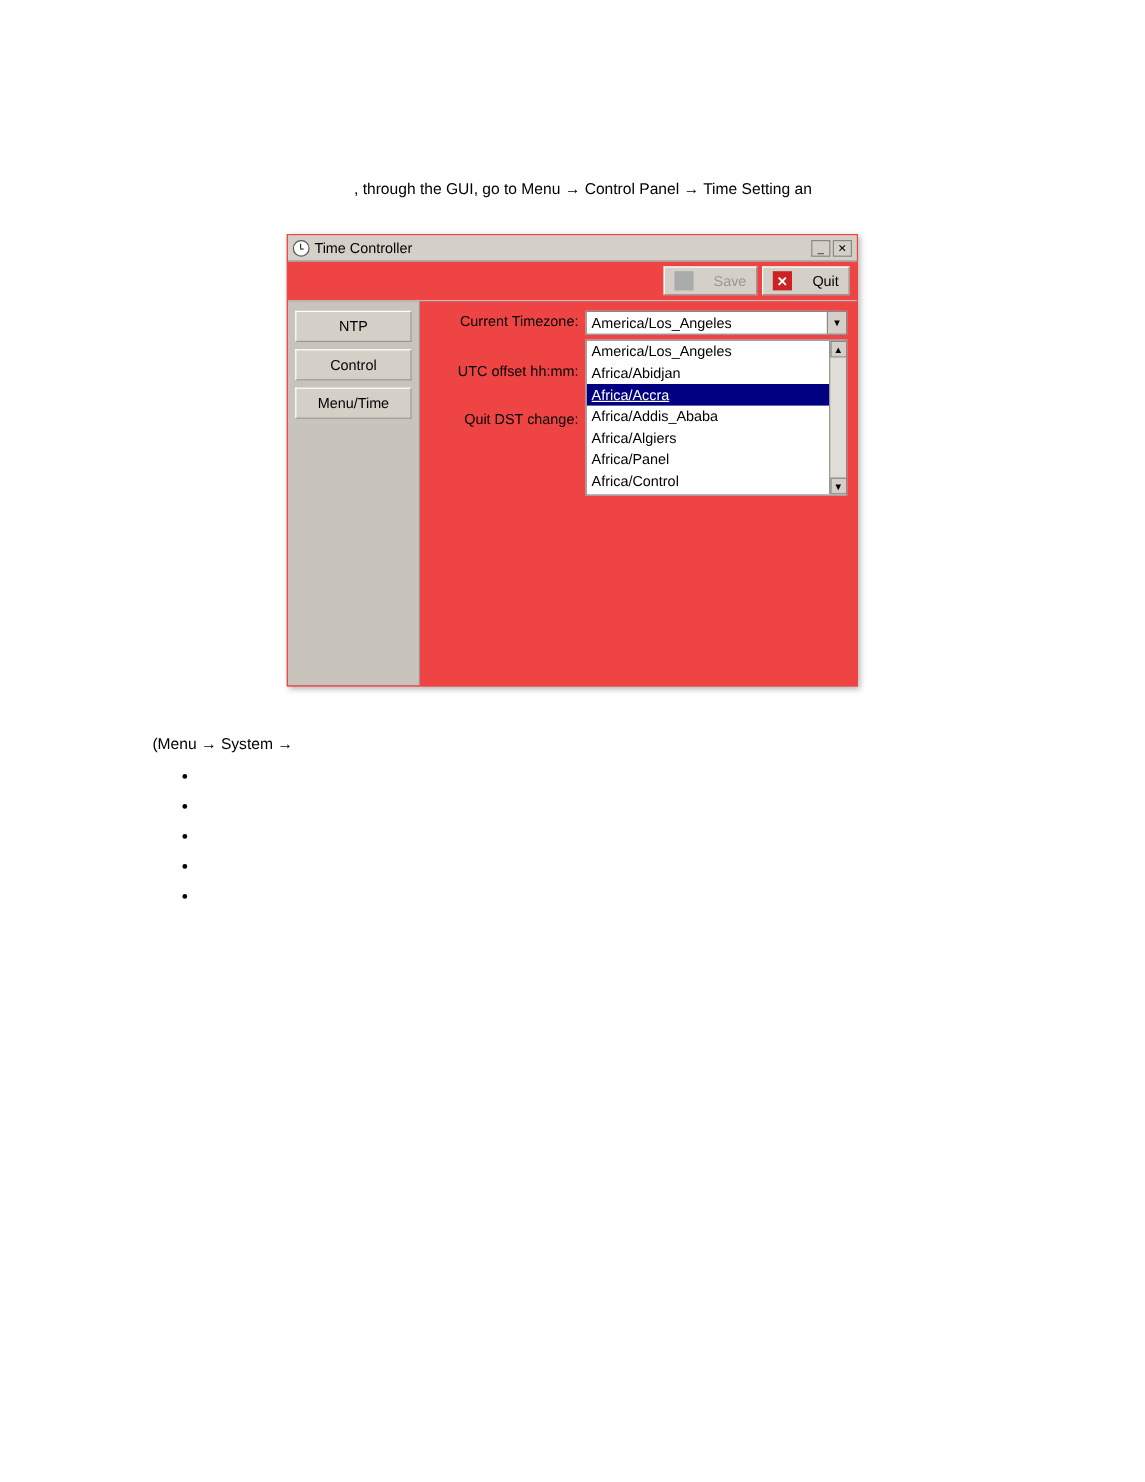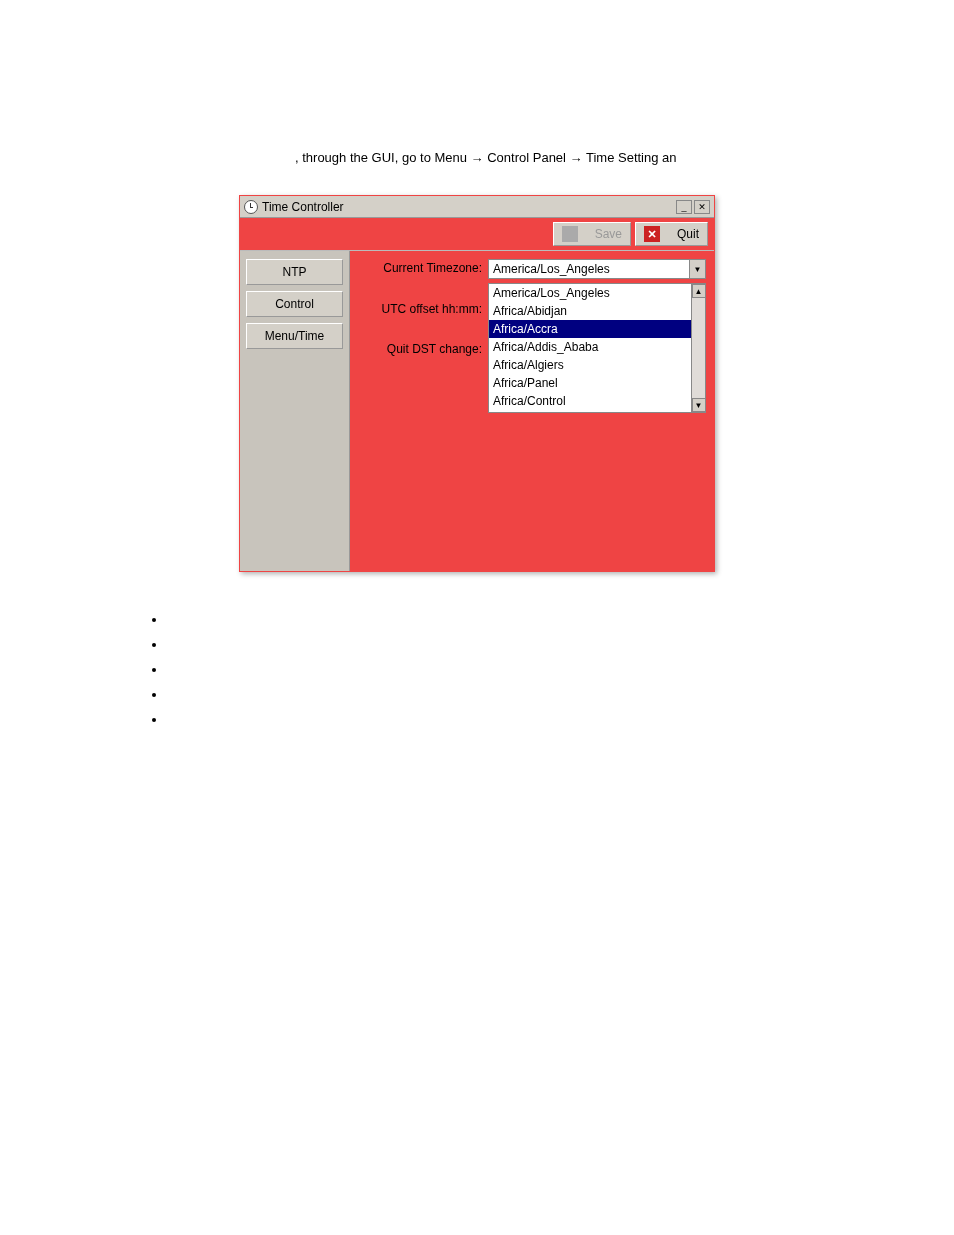--- a/index.html
+++ b/index.html
@@ -248,20 +248,21 @@
     .tz-item {
       padding: 2px 4px;
       font-size: 12px;
       cursor: pointer;
       white-space: nowrap;
     }
 
     .tz-item.selected {
       background: #000080;
       color: white;
+      text-decoration: underline;
     }
 
     .tz-scrollbar {
       position: absolute;
       right: 0;
       top: 0;
       width: 14px;
       height: 100%;
       background: #d4d0c8;
       border-left: 1px solid #888;
@@ -415,20 +416,21 @@
             <div class="form-label">Quit DST change:</div>
             <div class="form-control-area"></div>
           </div>
 
         </div>
       </div>
     </div>
   </div>
 
   <div class="bottom-section">
+    <div class="menu-path">(Menu → System →</div>
     <ul class="bullet-list">
       <li></li>
       <li></li>
       <li></li>
       <li></li>
       <li></li>
     </ul>
   </div>
 
 </div>

